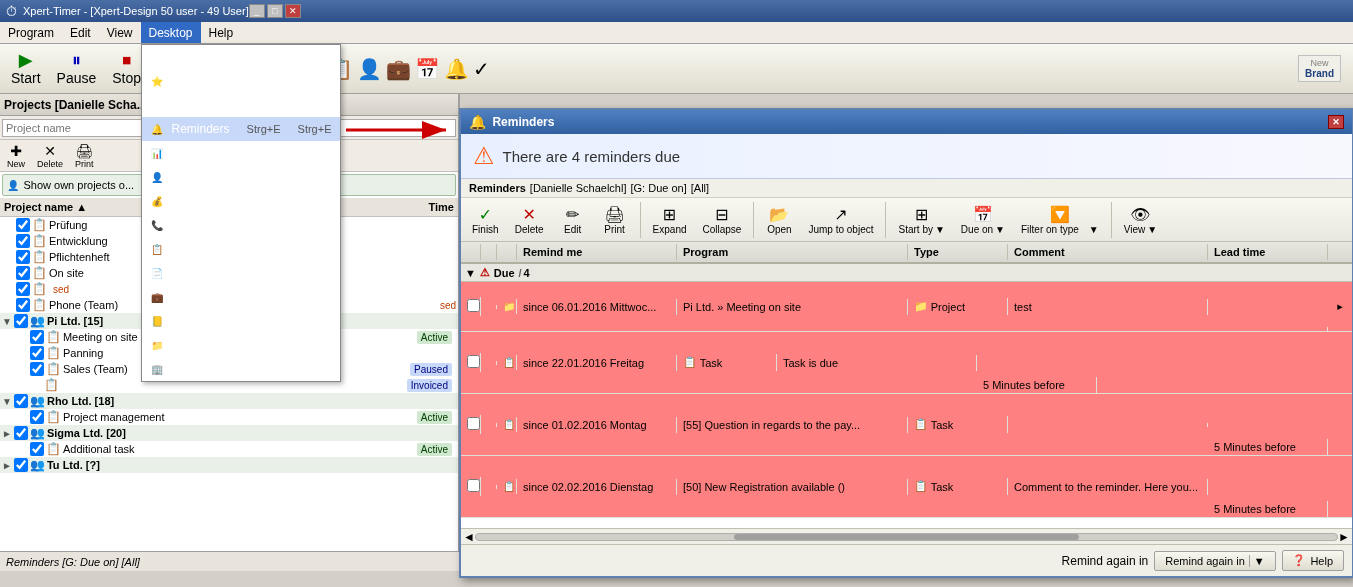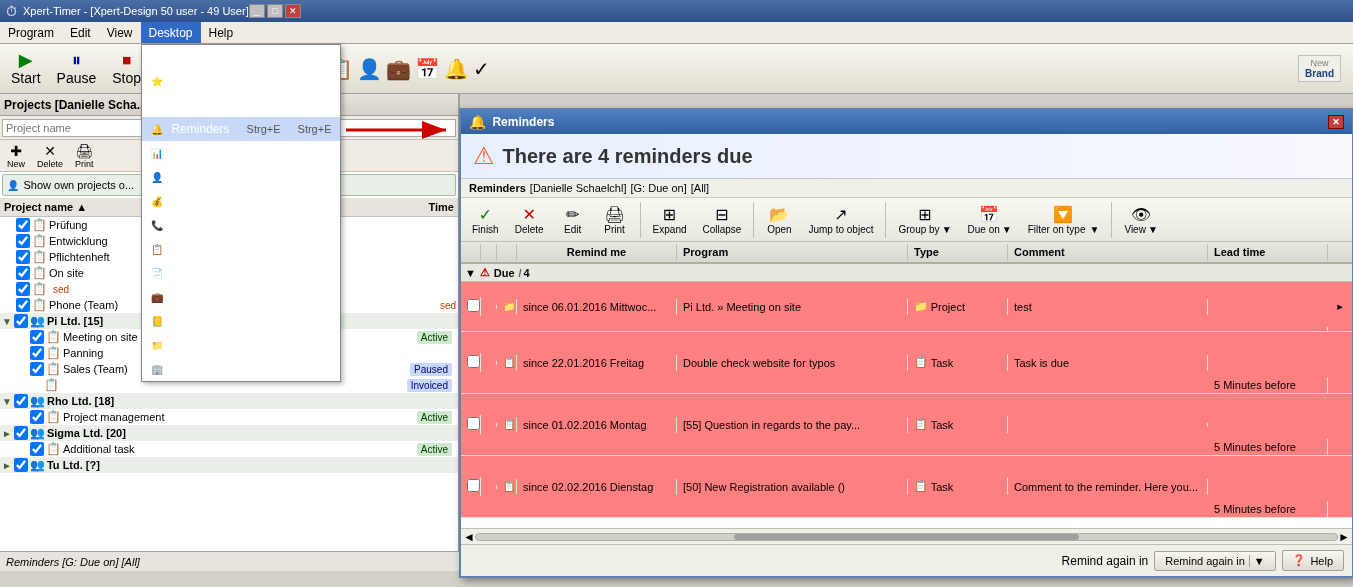--- a/index.html
+++ b/index.html
@@ -195,21 +195,21 @@
 
     .reminder-heading {
       background: linear-gradient(to right, #e8f0ff, #f8f8ff);
       padding: 8px 12px;
       border-bottom: 1px solid #c0c8e0;
       display: flex;
       align-items: center;
       gap: 8px;
     }
     .reminder-heading .bell-icon { font-size: 24px; color: #ff6020; }
-    .reminder-heading h2 { font-size: 20px; color: #333; font-weight: bold; }
+    .reminder-heading h2 { font-size: 15px; color: #333; font-weight: normal; }
 
     .reminder-subheader {
       background: #f0f0e8;
       border-bottom: 1px solid #d0d0c0;
       padding: 3px 8px;
       font-size: 11px;
       display: flex;
       align-items: center;
       gap: 4px;
     }
@@ -248,21 +248,21 @@
       background: linear-gradient(to bottom, #e8e8e0, #d8d8d0);
       border-bottom: 2px solid #b0b0a0;
       padding: 2px 0;
       font-size: 11px;
       font-weight: bold;
     }
     .rem-col { padding: 2px 6px; border-right: 1px solid #c0c0b0; }
     .rem-col-check { width: 20px; }
     .rem-col-expand { width: 16px; }
     .rem-col-icon { width: 20px; }
-    .rem-col-remind { width: 160px; text-align: center; }
+    .rem-col-remind { width: 160px; }
     .rem-col-object { flex: 1; }
     .rem-col-type { width: 100px; }
     .rem-col-comment { width: 200px; }
     .rem-col-lead { width: 120px; }
 
     .rem-group-row {
       display: flex;
       align-items: center;
       background: #e8e8e0;
       padding: 2px 4px;
@@ -697,34 +697,34 @@
         <span>Open</span>
       </div>
       <div class="rem-btn">
         <span class="icon">↗</span>
         <span>Jump to object</span>
       </div>
       <div class="rem-separator"></div>
       <div class="rem-btn" style="min-width:60px;">
         <span class="icon">⊞</span>
         <span style="display:flex; align-items:center; gap:2px;">
-          <span>Group by</span>
+          <span>Start by</span>
           <span>▼</span>
         </span>
       </div>
       <div class="rem-btn" style="min-width:55px;">
         <span class="icon">📅</span>
         <span style="display:flex; align-items:center; gap:2px;">
           <span>Due on</span>
           <span>▼</span>
         </span>
       </div>
       <div class="rem-btn" style="min-width:80px;">
         <span class="icon">🔽</span>
-        <span style="display:flex; align-items:center; gap:4px;">
+        <span style="display:flex; align-items:center; gap:10px;">
           <span>Filter on type</span>
           <span>▼</span>
         </span>
       </div>
       <div class="rem-separator"></div>
       <div class="rem-btn" style="min-width:40px;">
         <span class="icon">👁</span>
         <span style="display:flex; align-items:center; gap:2px;">
           <span>View</span>
           <span>▼</span>
@@ -767,21 +767,20 @@
         <div class="rem-cell rem-cell-comment">test</div>
         <div class="rem-cell rem-cell-lead"></div>
         <div style="width:24px; display:flex; align-items:center; justify-content:center;">▸</div>
       </div>
 
       <div class="rem-data-row red">
         <div class="rem-cell rem-cell-check"><input type="checkbox" style=""></div>
         <div class="rem-cell rem-cell-expand"></div>
         <div class="rem-cell rem-cell-icon">📋</div>
         <div class="rem-cell rem-cell-remind">since 22.01.2016 Freitag</div>
-        <div class="rem-cell rem-cell-object">Double check website for typos</div>
         <div class="rem-cell rem-cell-type">
           <span>📋</span>
           <span>Task</span>
         </div>
         <div class="rem-cell rem-cell-comment">Task is due</div>
         <div class="rem-cell rem-cell-lead">5 Minutes before</div>
         <div style="width:24px;"></div>
       </div>
 
       <div class="rem-data-row red">

